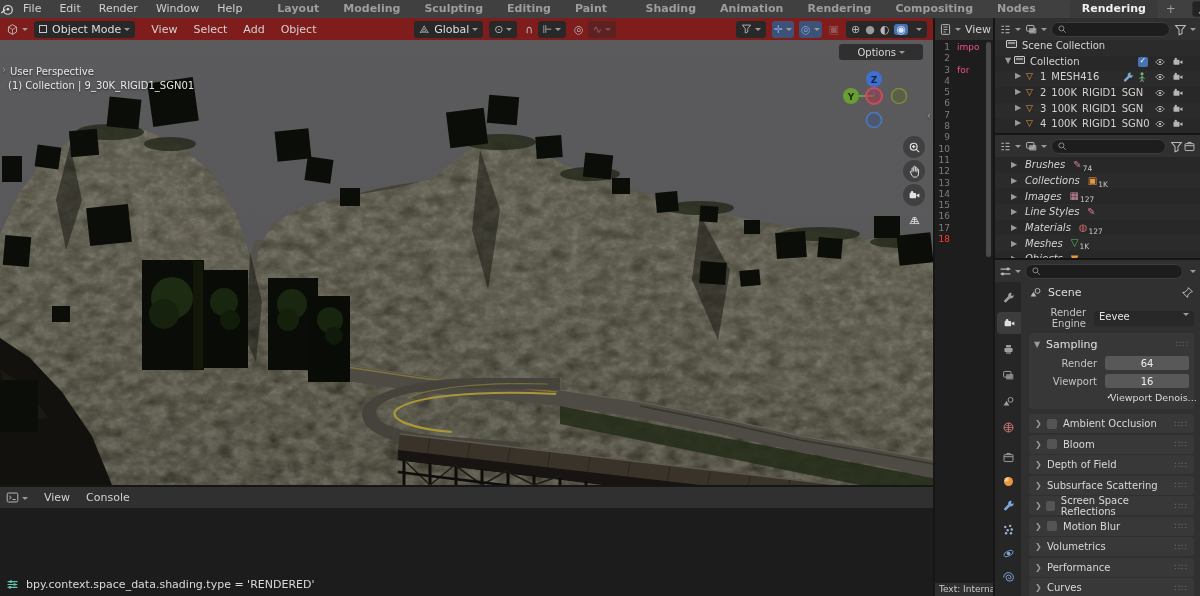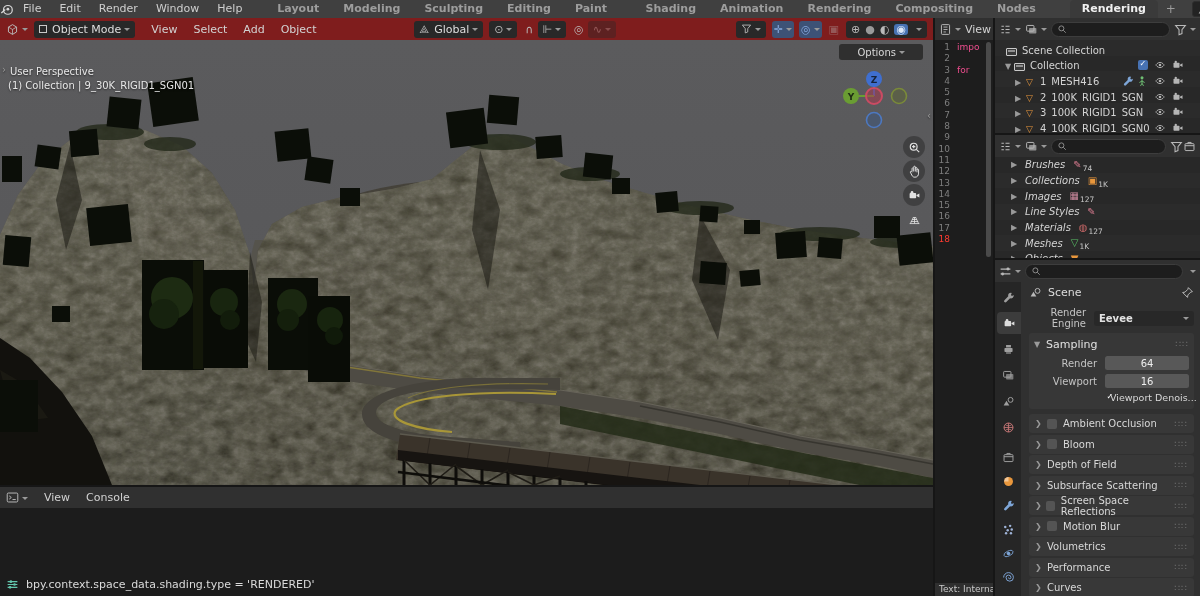--- a/index.html
+++ b/index.html
@@ -51,21 +51,21 @@
   #console{position:absolute;left:0;top:485px;width:933px;height:111px;background:#1c1c1c;border-top:2px solid #161616;}
   #console .hdr{position:absolute;left:0;top:0;width:100%;height:21px;background:#303030;display:flex;align-items:center;}
   #console .prompt{position:absolute;left:6px;bottom:5px;display:flex;align-items:center;font-family:"DejaVu Sans Mono","Liberation Mono",monospace;font-size:11px;color:#dadada;}
   .sliders-ico{display:inline-flex;width:13px;height:13px;margin-right:7px;color:#63c6ad;}
 
   
   .rpanel{position:absolute;left:995px;width:205px;background:#282828;overflow:hidden;}
   .rp-hdr{height:22px;background:#303030;display:flex;align-items:center;padding:0 4px;}
   .search{flex:1;display:flex;align-items:center;height:15px;background:#1d1d1d;border:1px solid #3d3d3d;border-radius:8px;margin:0 4px;padding:0 5px;color:#8f8f8f;}
   .search svg{width:10px;height:10px;}
-  .ol-row{display:flex;align-items:flex-end;height:15.7px;font-size:10px;color:#d4d4d4;padding-right:16px;}
+  .ol-row{display:flex;align-items:flex-start;height:15.7px;font-size:10px;color:#d4d4d4;padding-right:16px;}
   .ol-row:nth-child(odd){background:#2b2b2b;}
   .ol-arrow{width:10px;text-align:center;color:#9a9a9a;font-size:8px;flex:0 0 10px;}
   .ind-1 .ol-arrow{margin-left:8px;}
   .ind-2 .ol-arrow{margin-left:18px;}
   .ol-icon{flex:0 0 13px;margin-right:4px;display:flex;align-items:center;justify-content:center;}
   .ol-label{flex:1;white-space:nowrap;overflow:hidden;}
   .ol-right{display:flex;align-items:center;gap:6px;}
   .ol-right svg{width:12px;height:12px;color:#b5b5b5;}
   .icon-box{width:11px;height:8px;border:1px solid #c9c9c9;border-radius:1px;background:#3a3a3a;position:relative;}
   .icon-box::before{content:"";position:absolute;left:1px;top:1px;right:1px;height:2px;background:#c9c9c9;opacity:.6;}
@@ -87,21 +87,21 @@
   
   #props{top:260px;height:336px;background:#303030;}
   #props-tabs{position:absolute;left:0;top:22px;width:26px;height:314px;background:#262626;}
   .ptab{position:absolute;left:0;width:26px;height:22px;display:flex;align-items:center;justify-content:center;color:#9f9f9f;}
   .ptab svg{width:13px;height:13px;}
   .ptab.active{background:#3c3c3c;border-radius:4px 0 0 4px;left:2px;width:24px;color:#dcdcdc;}
   #props-body{position:absolute;left:26px;top:22px;right:0;bottom:0;padding:4px 6px 0 8px;}
   .prow{display:flex;align-items:center;margin-bottom:4px;}
   .plabel{flex:1;text-align:right;padding-right:8px;color:#c3c3c3;font-size:10px;}
   .pfield{width:84px;height:14px;background:#585858;border-radius:2.5px;color:#efefef;font-size:10px;display:flex;align-items:center;justify-content:center;}
-  .pdrop{width:100px;height:15px;background:#282828;border-radius:3px;color:#e2e2e2;font-size:10px;display:flex;align-items:center;padding:0 5px;font-weight:bold;}
+  .pdrop{width:100px;height:15px;background:#282828;border-radius:3px;color:#e2e2e2;font-size:10px;display:flex;align-items:flex-start;padding:0 5px;}
   .pdrop .txt{flex:1;}
   .panel-box{background:#373737;border-radius:3px;margin-bottom:5px;padding:3px 5px 6px;}
   .sec-row{display:flex;align-items:center;height:19px;background:#383838;border-radius:3px;margin-bottom:1.5px;padding:0 6px;font-size:10px;color:#d8d8d8;}
   .sec-arrow{color:#9a9a9a;font-size:8px;width:12px;}
   .sec-grip{margin-left:auto;color:#6f6f6f;font-size:9px;letter-spacing:1px;}
   .sec-cb{margin-right:6px;}
 
   
   #gizmo{position:absolute;right:18px;top:26px;width:72px;height:72px;}
   svg text{font-family:"DejaVu Sans","Liberation Sans",sans-serif;}

